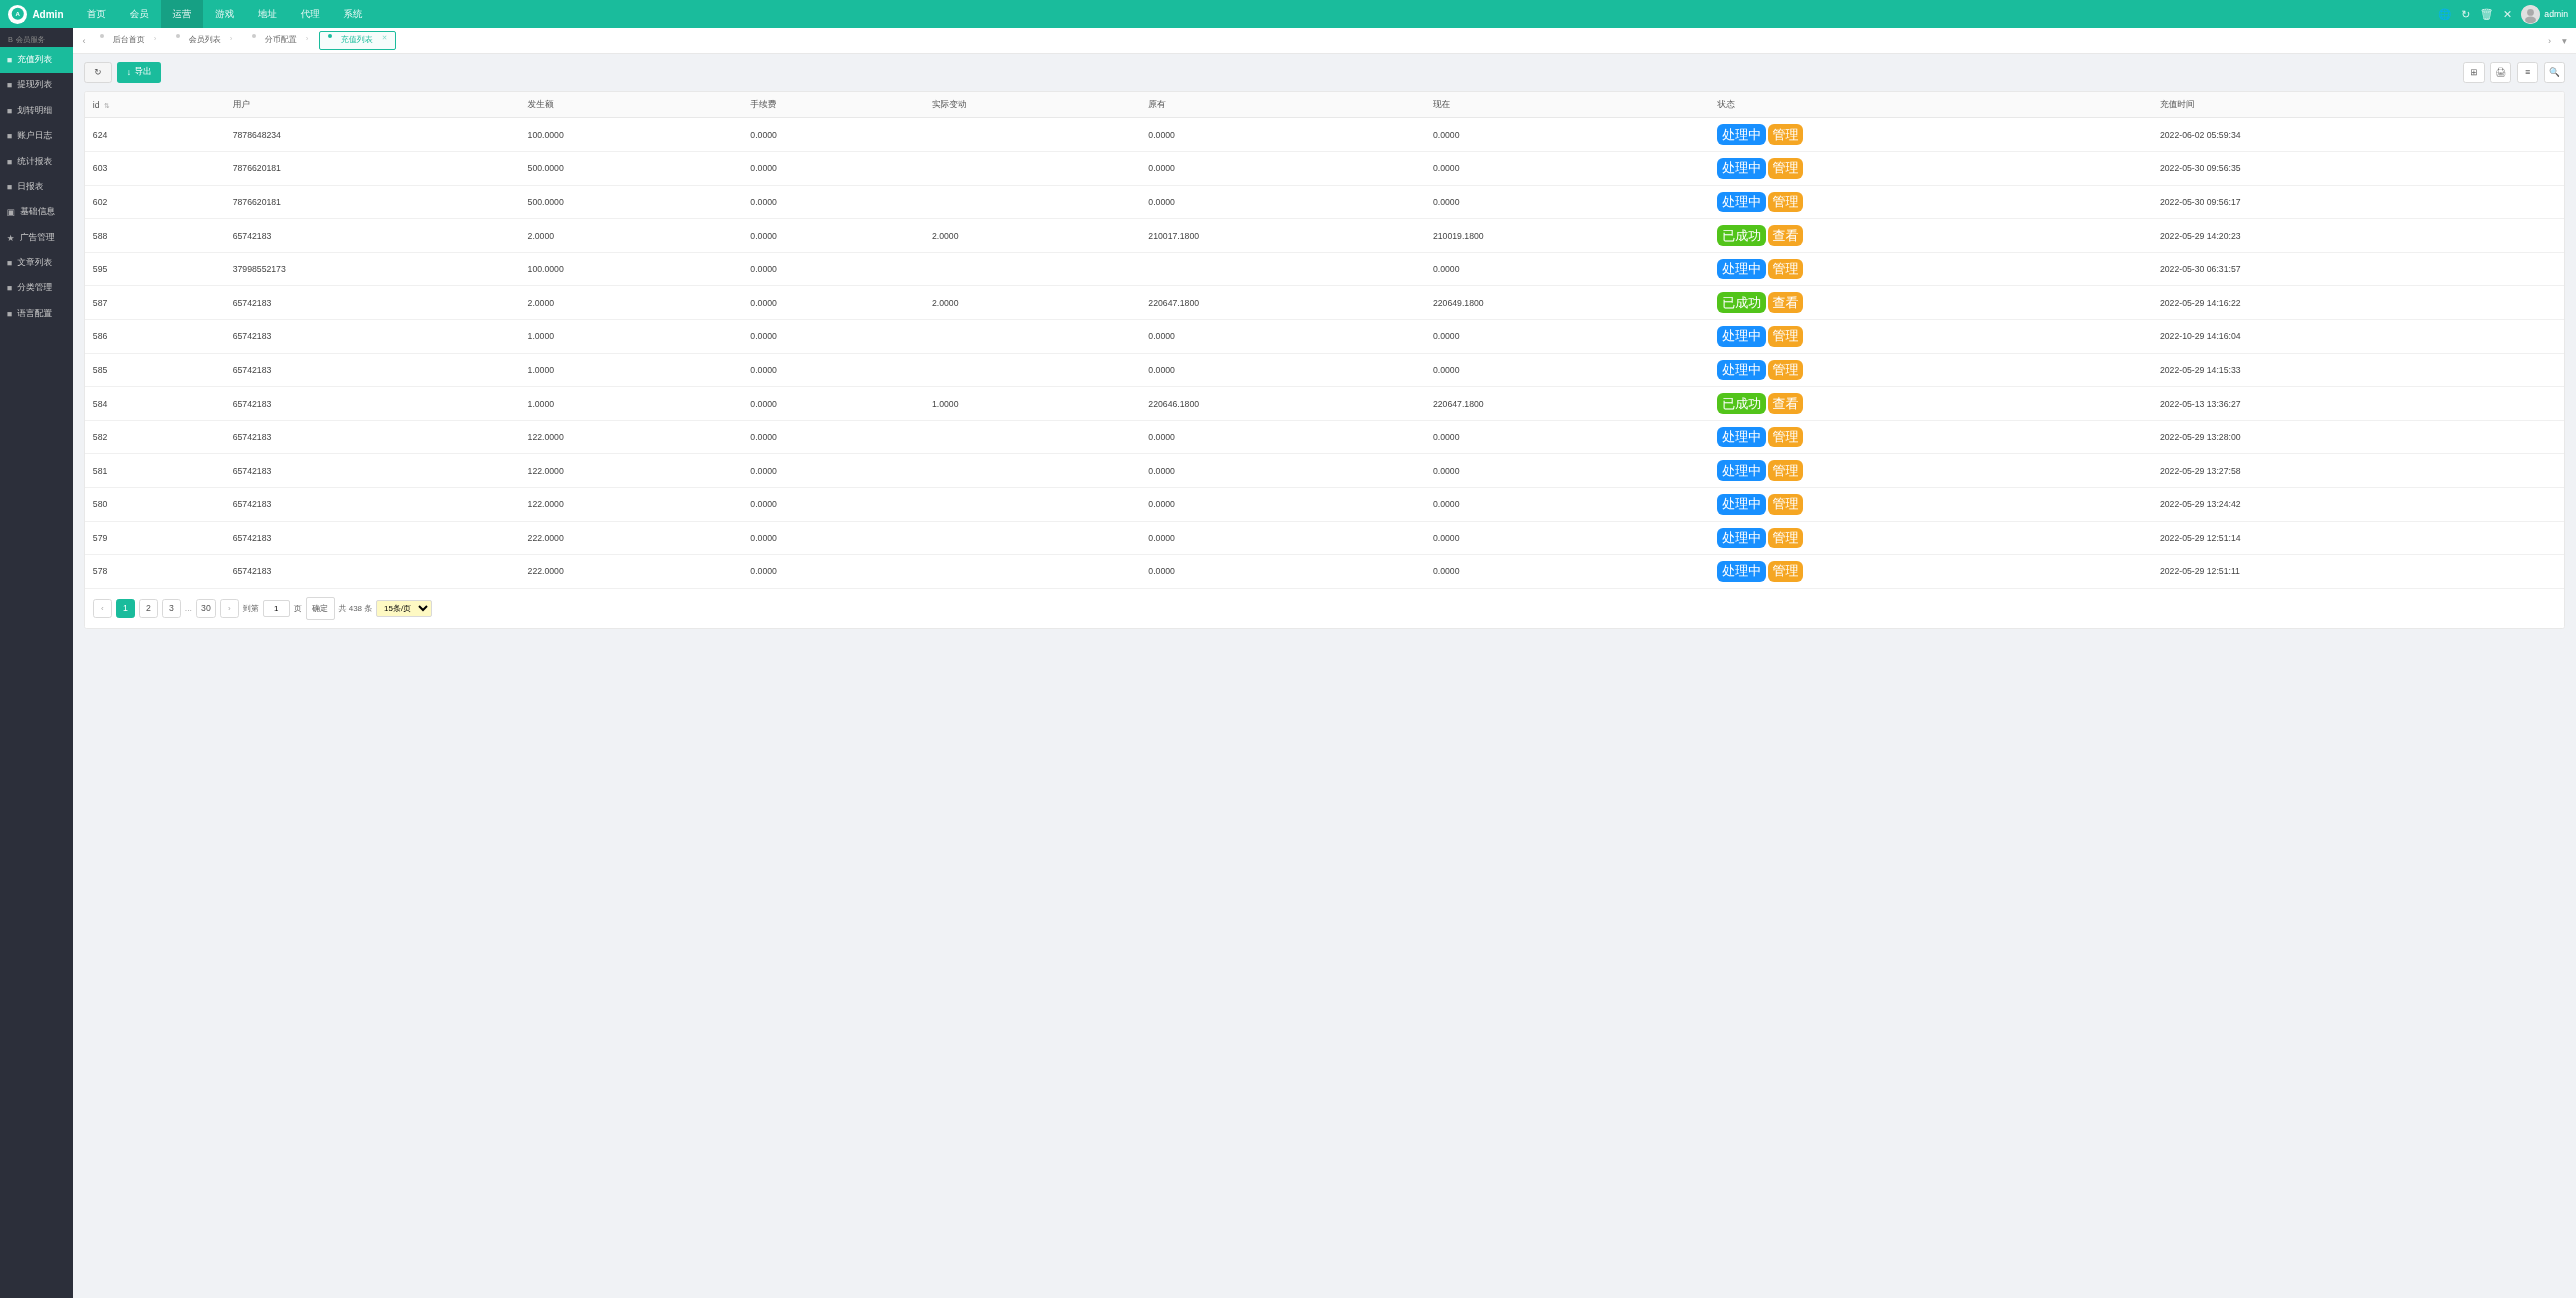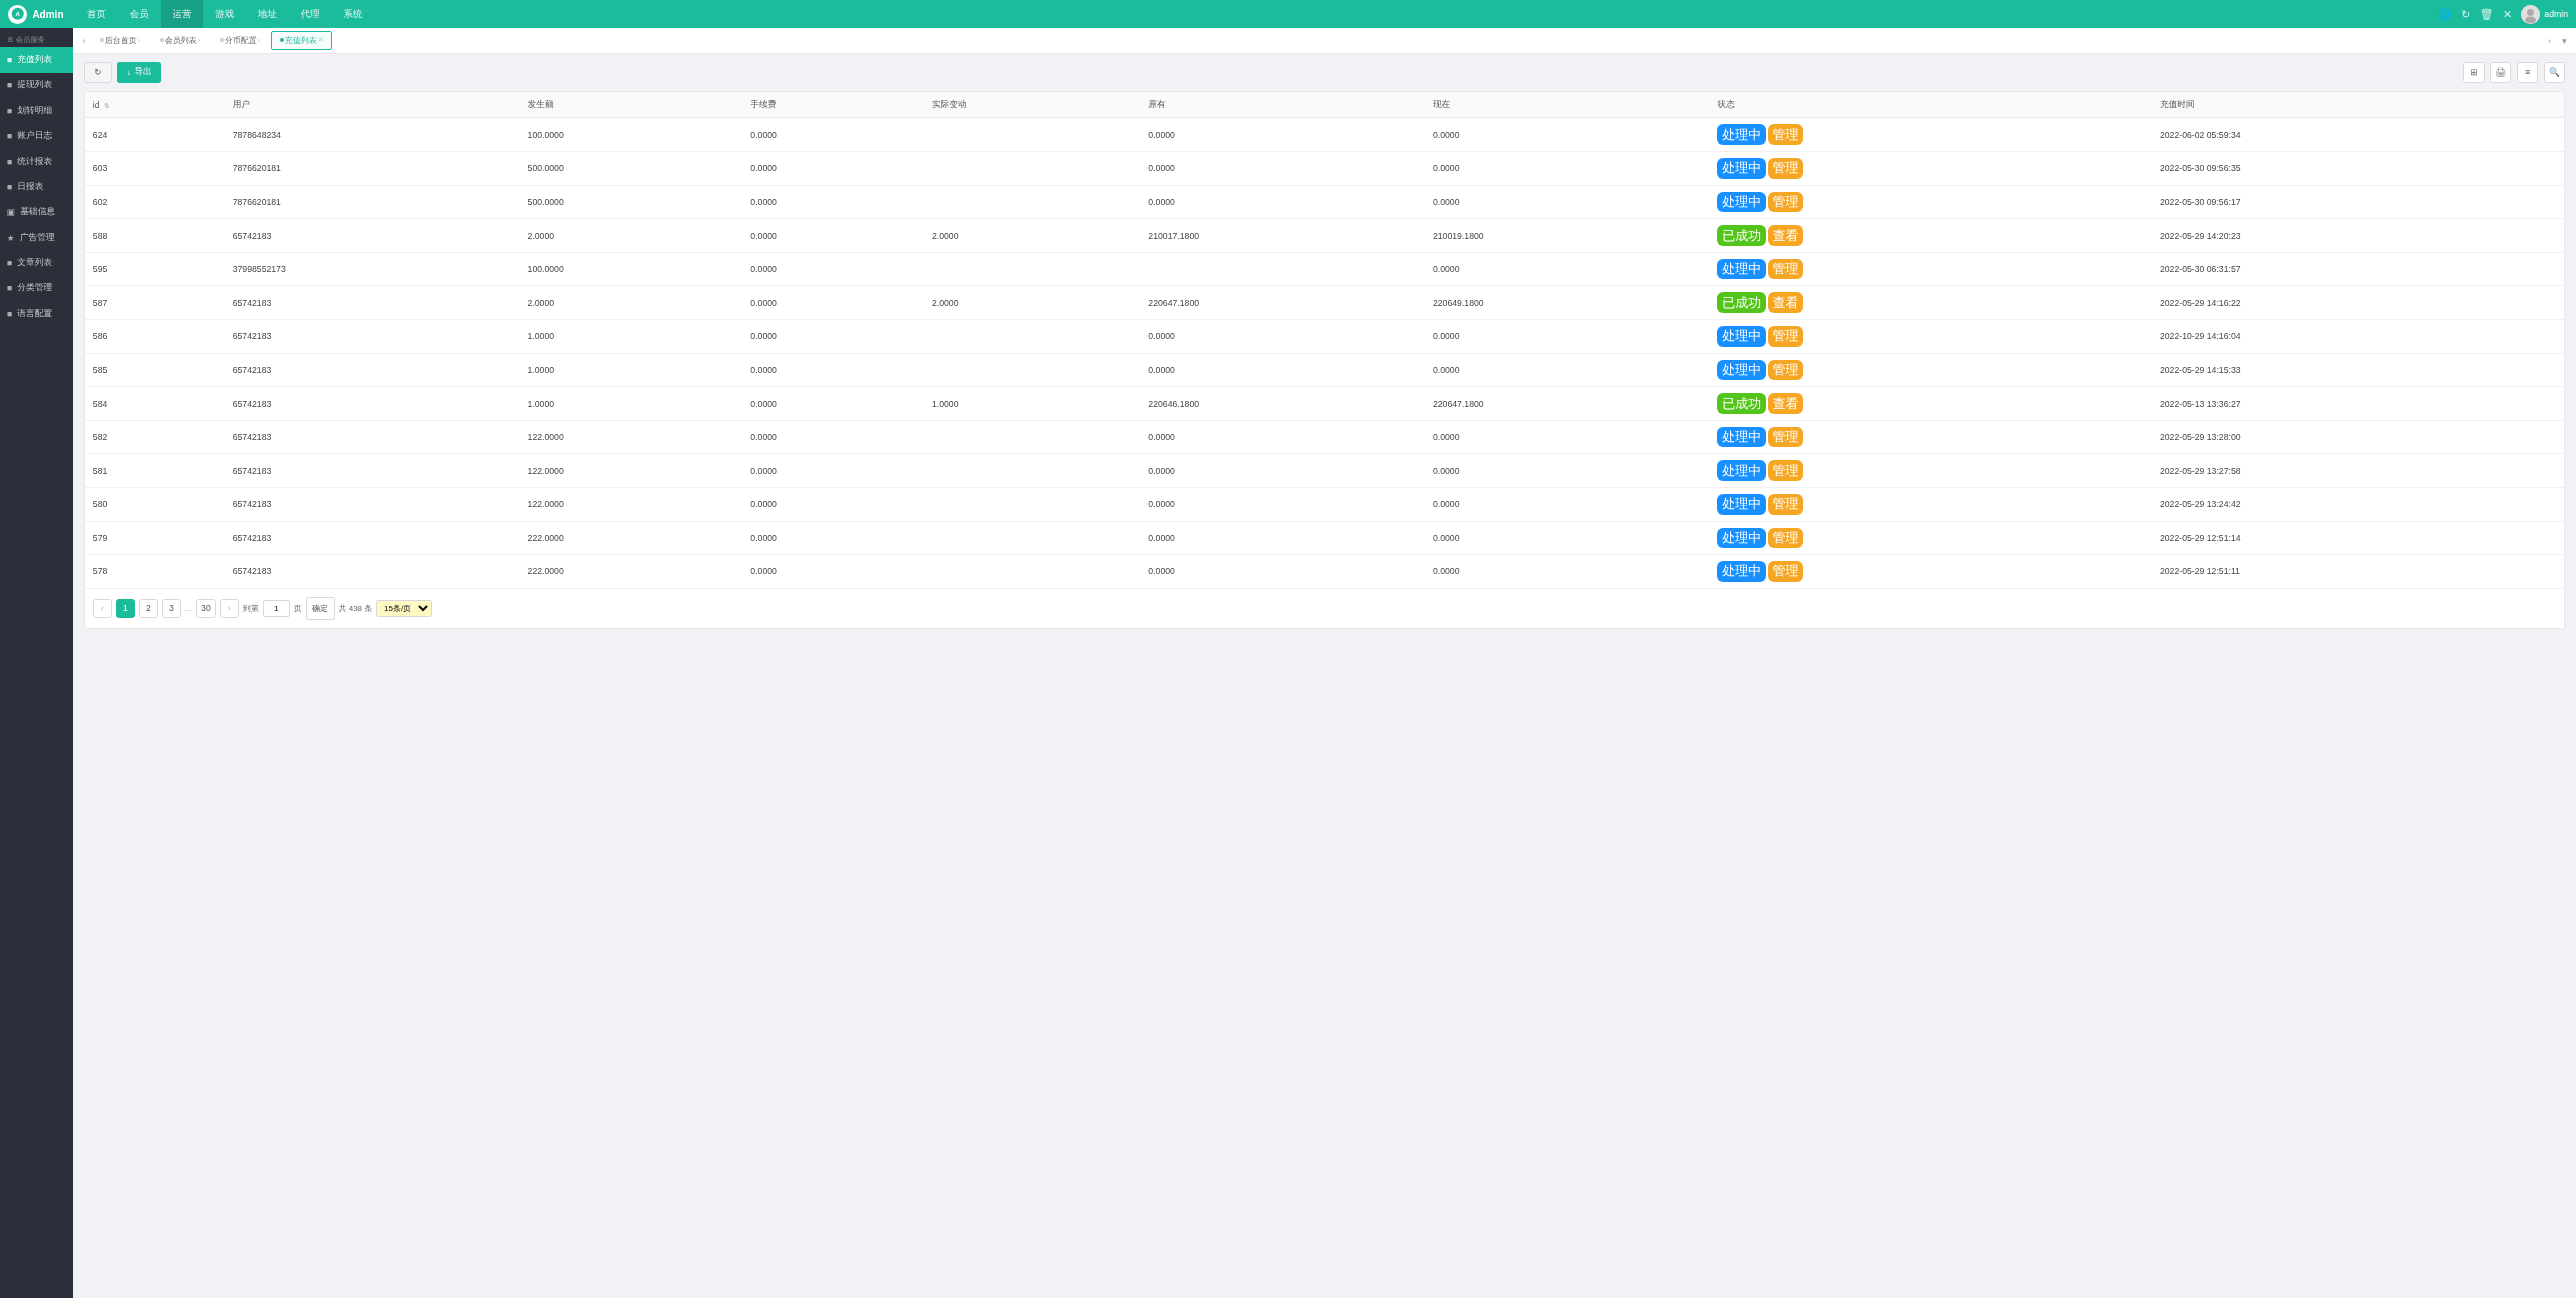--- a/index.html
+++ b/index.html
@@ -59,21 +59,21 @@
     .main-content { flex: 1; display: flex; flex-direction: column; overflow: hidden; }
 
     
     .tab-bar {
       background: #fff; border-bottom: 0.7px solid #e8e8e8;
       display: flex; align-items: center; padding: 0 5.4px; height: 25.6px;
       gap: 1.3px;
     }
     .tab-bar .nav-arrow { padding: 0 4px; cursor: pointer; color: #999; font-size: 9.4px; }
     .tab {
-      display: flex; align-items: center; gap: 1px;
+      display: flex; align-items: flex-start; gap: 9px;
       padding: 2.7px 8px; border: 0.7px solid transparent;
       border-radius: 2px; cursor: pointer; font-size: 8px; color: #666;
       height: 19px;
     }
     .tab.active { border-color: #1abc9c; color: #1abc9c; background: rgba(26,188,156,0.04); }
     .tab .tab-dot { width: 4px; height: 4px; border-radius: 50%; background: #ccc; }
     .tab.active .tab-dot { background: #1abc9c; }
     .tab .close-icon { font-size: 6.7px; opacity: 0.5; }
     .tab .separator { color: #ccc; }
 

